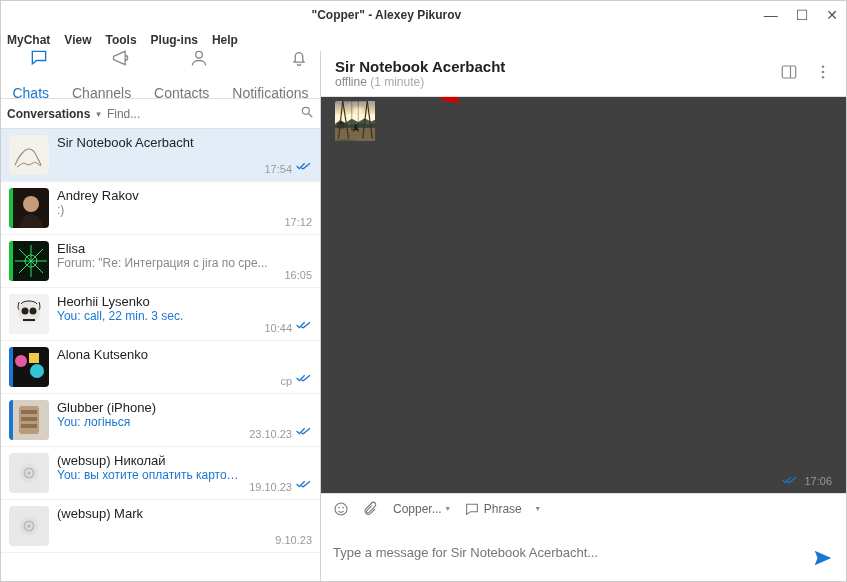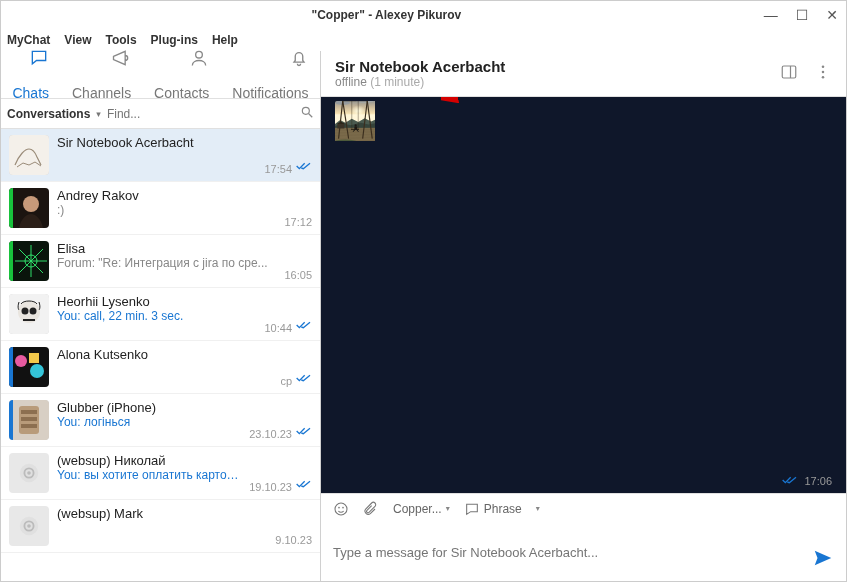--- a/index.html
+++ b/index.html
@@ -49,21 +49,21 @@
 
 .right { flex: 1; display: flex; flex-direction: column; min-height: 0; }
 .chat-header { height: 46px; display: flex; align-items: center; padding: 0 14px; border-bottom: 1px solid #e0e0e0; }
 .chat-header .info { flex: 1; }
 .chat-header .name { font-size: 15px; font-weight: 600; color: #222; }
 .chat-header .status { font-size: 12px; color: #888; }
 .chat-header .status .mins { color: #aaa; }
 .chat-header .actions { display: flex; gap: 16px; color: #888; }
 .chat-header .actions span { cursor: pointer; }
 
-.chat-body { flex: 1; background: #0f172a; position: relative; overflow: hidden; }
+.chat-body { flex: 1; background: #404040; position: relative; overflow: hidden; }
 .photo-msg { position: absolute; left: 14px; top: 4px; width: 310px; height: 394px; border-radius: 2px; overflow: hidden; }
 .msg-meta { position: absolute; right: 14px; bottom: 6px; font-size: 11px; color: #999; display: flex; align-items: center; gap: 6px; }
 .msg-meta .checks { color: #1976d2; }
 
 
 .arrow { position: absolute; left: 120px; top: -28px; pointer-events: none; }
 
 .input-toolbar { height: 30px; border-top: 1px solid #e0e0e0; display: flex; align-items: center; padding: 0 12px; gap: 14px; font-size: 12px; color: #666; }
 .input-toolbar .btn { display: flex; align-items: center; gap: 4px; cursor: pointer; }
 .input-toolbar svg { width: 16px; height: 16px; }

